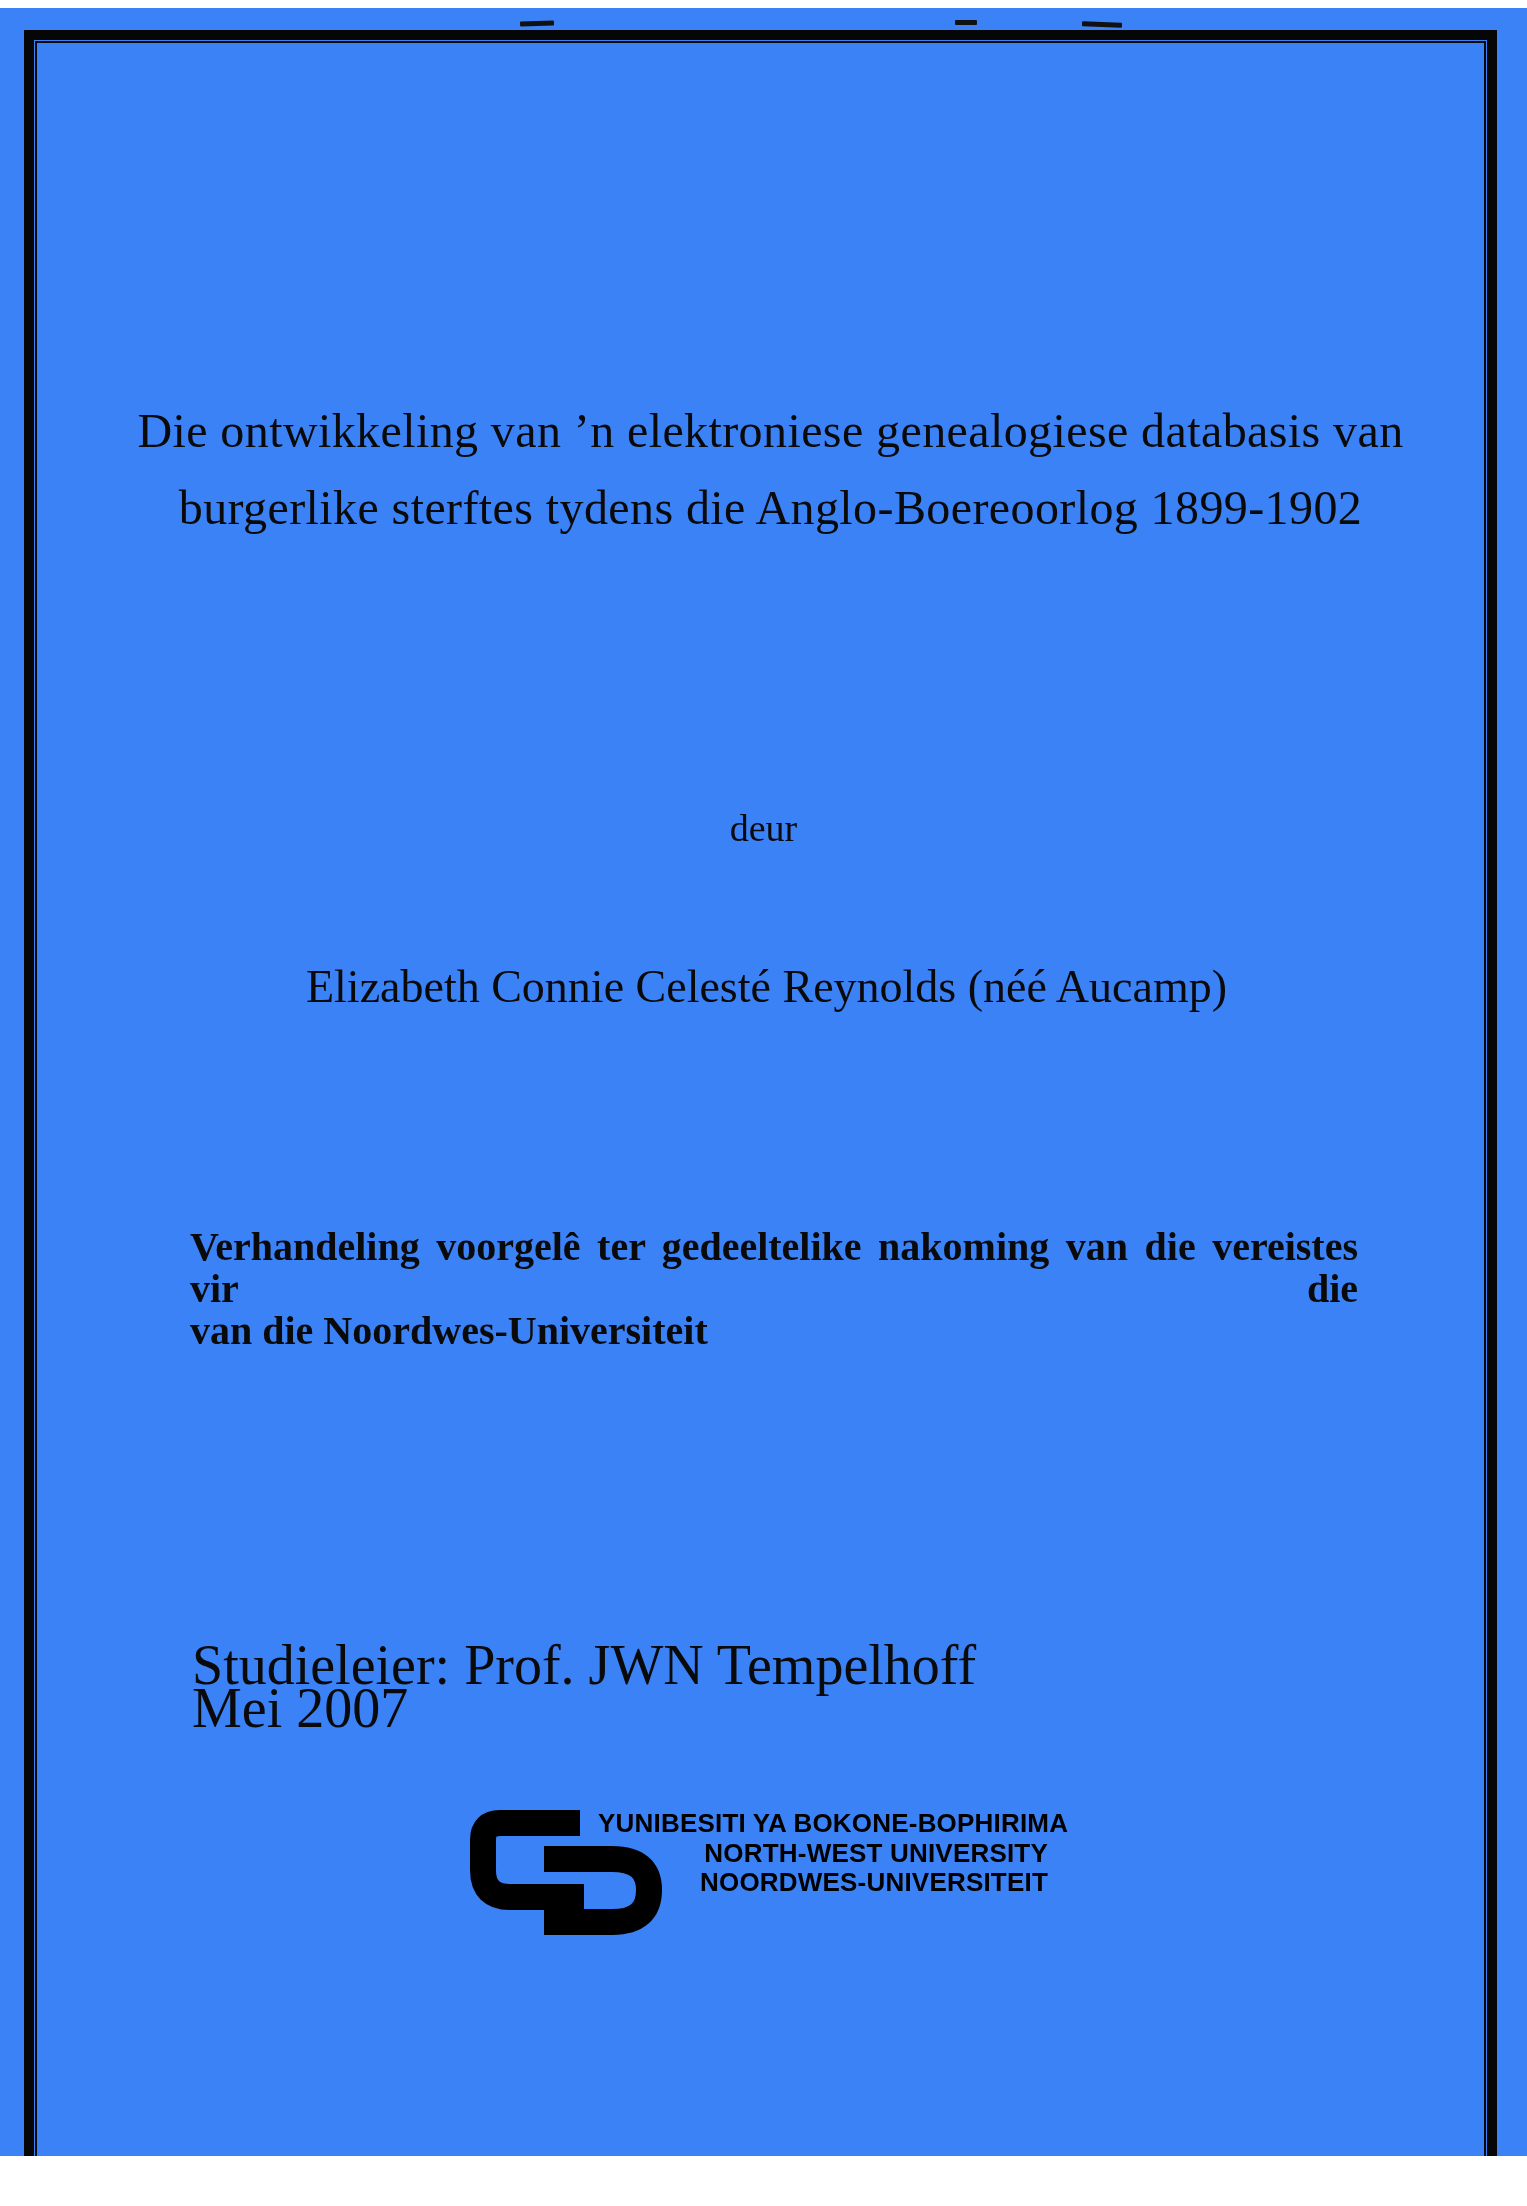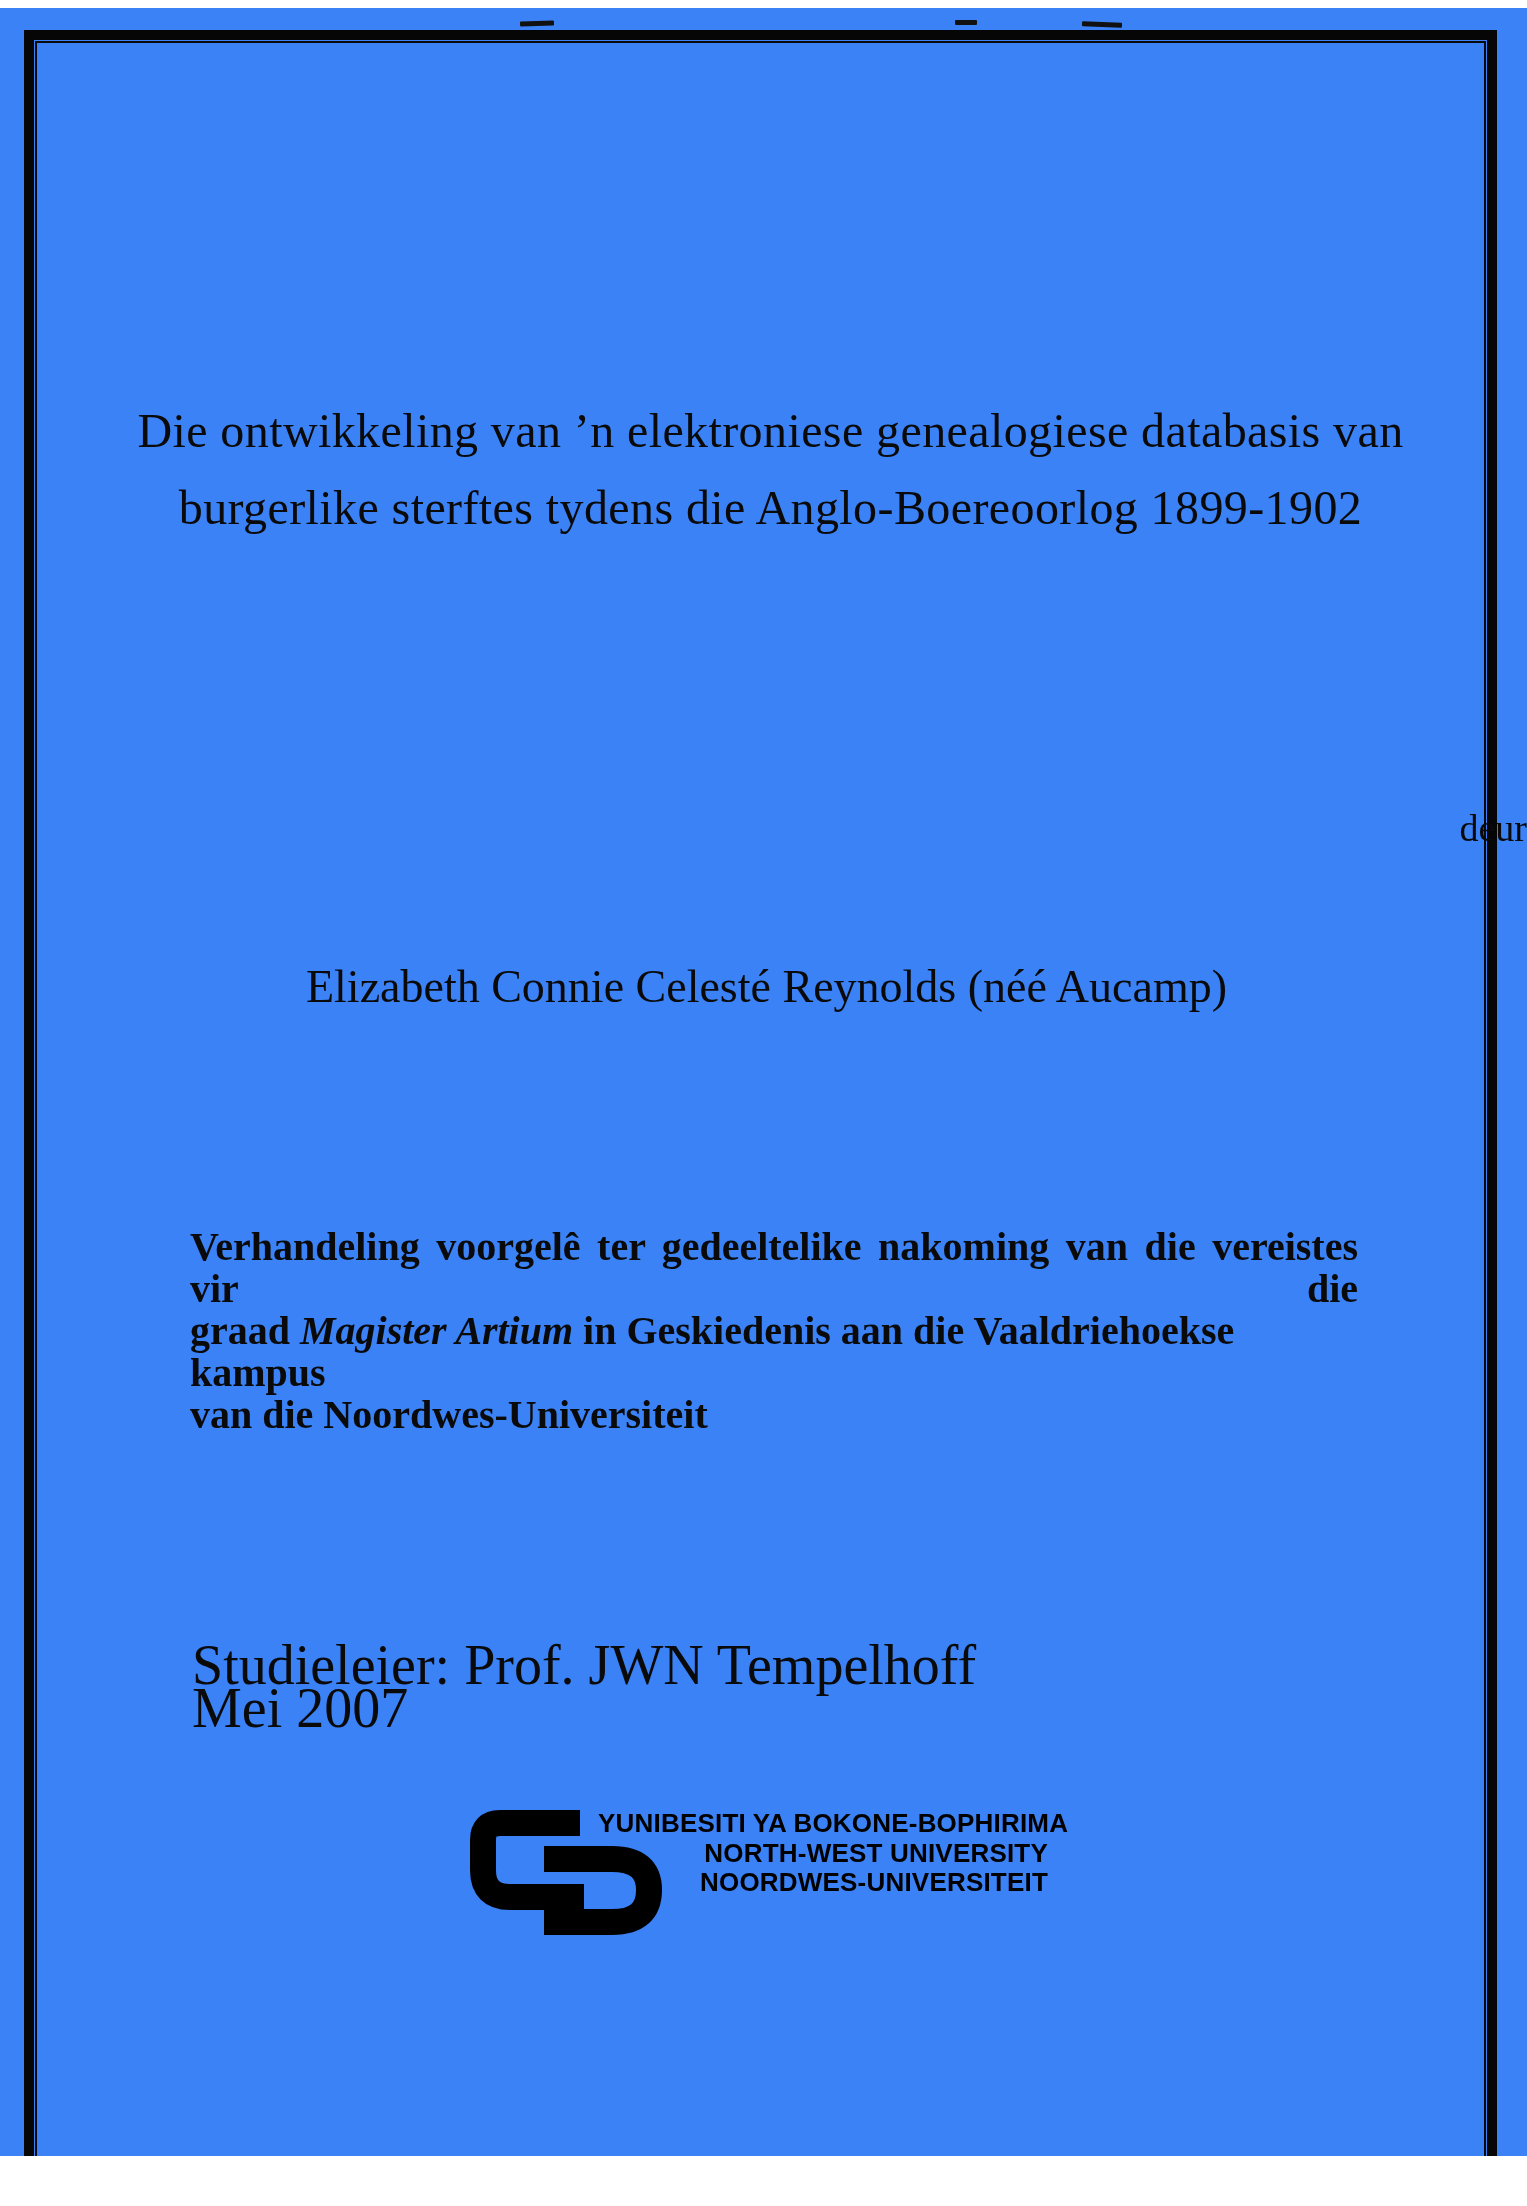--- a/index.html
+++ b/index.html
@@ -32,21 +32,21 @@
 
   .title {
     position:absolute; left:0; right:0; top:384px;
     padding-left:14px;
     text-align:center;
     font-size:48px; line-height:77px;
     letter-spacing:0.4px;
   }
   .byline {
     position:absolute; left:0; right:0; top:801px;
-    text-align:right;
+    text-align:center;
     font-size:38px; line-height:38px;
   }
   .author {
     position:absolute; left:0; right:0; top:956px;
     padding-left:6px;
     text-align:center;
     font-size:46px; line-height:46px;
   }
   .decl {
     position:absolute; left:190px; top:1218px;
@@ -91,21 +91,20 @@
     <div>Die ontwikkeling van ’n elektroniese genealogiese databasis van</div>
     <div>burgerlike sterftes tydens die Anglo-Boereoorlog 1899-1902</div>
   </div>
 
   <div class="byline">deur</div>
 
   <div class="author">Elizabeth Connie Celesté Reynolds (néé Aucamp)</div>
 
   <div class="decl">
     <div class="justified">Verhandeling voorgelê ter gedeeltelike nakoming van die vereistes vir die</div>
-    <div><span>graad </span><span class="it">Magister Artium</span><span> in Geskiedenis aan die Vaaldriehoekse kampus</span></div>
     <div>van die Noordwes-Universiteit</div>
   </div>
 
   <div class="supervisor">
     <div>Studieleier: Prof. JWN Tempelhoff</div>
     <div>Mei 2007</div>
   </div>
 
   <svg class="logo-mark" viewBox="0 0 194 132" xmlns="http://www.w3.org/2000/svg" aria-hidden="true">
 

